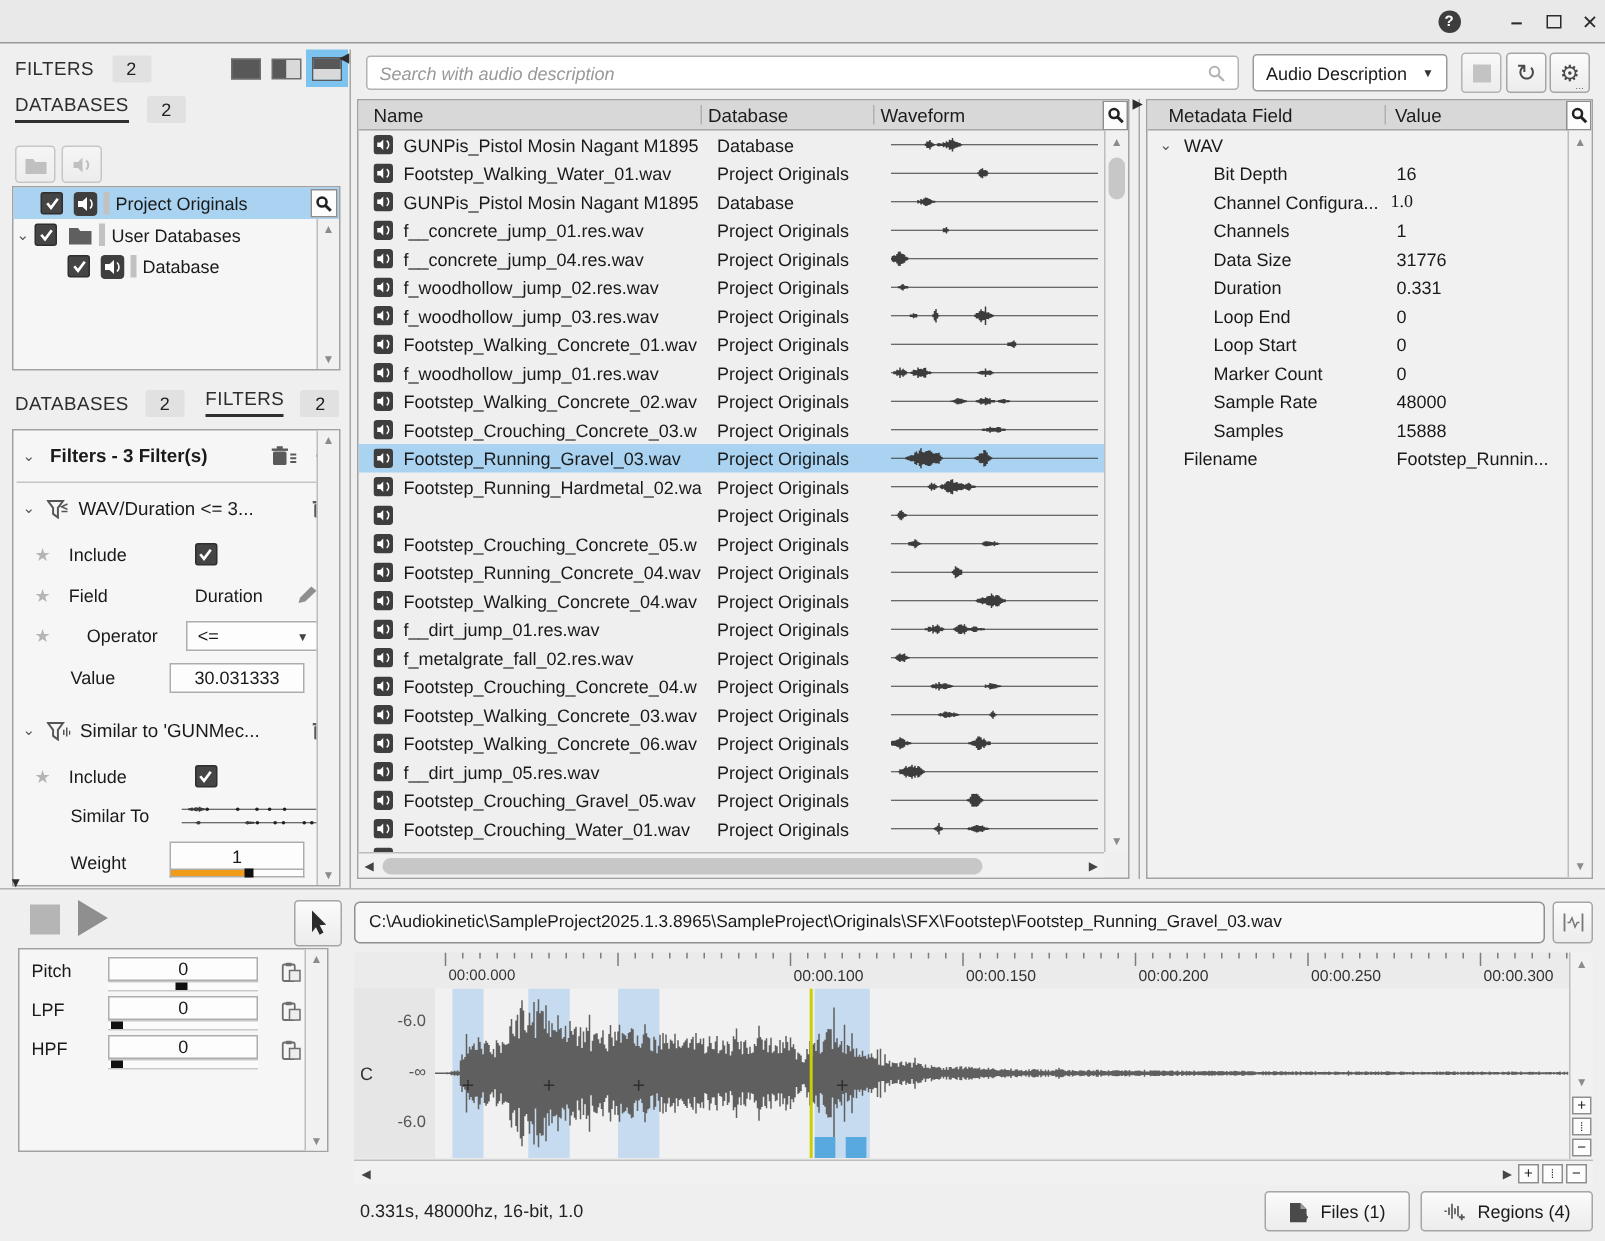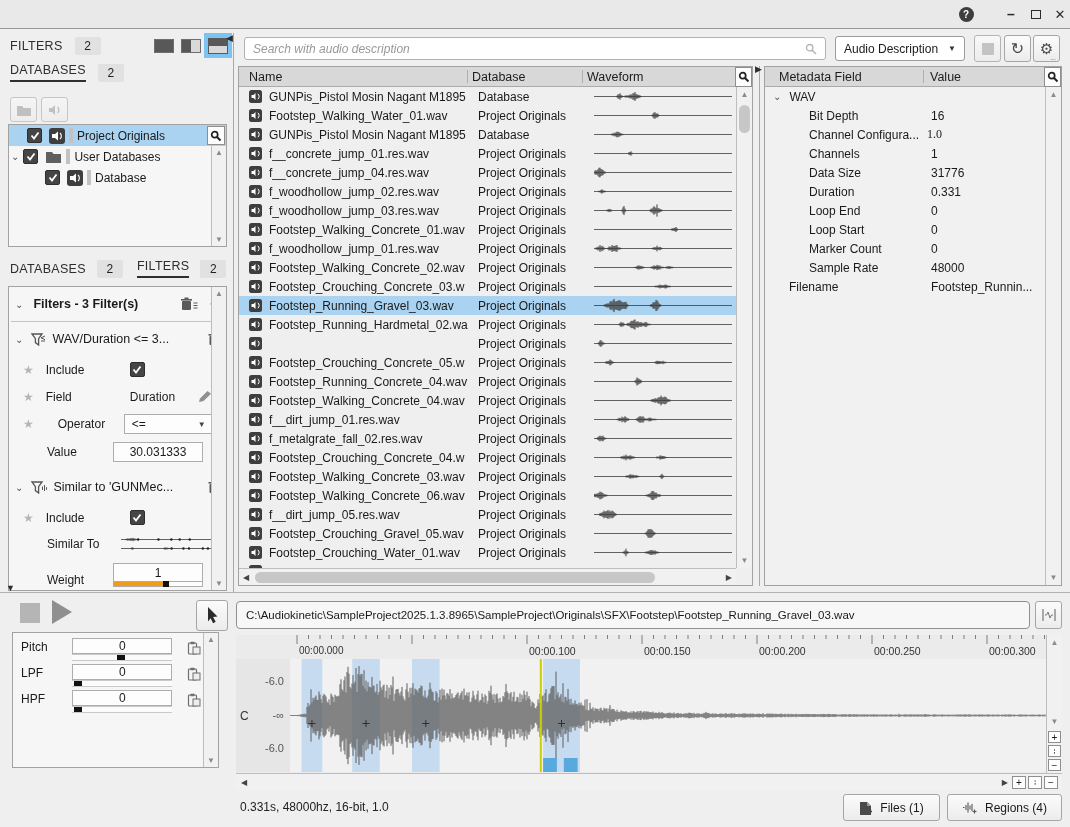--- a/index.html
+++ b/index.html
@@ -270,21 +270,21 @@
           <path d="M0 4.5 H94" stroke="#3c3c3c" stroke-width="0.8" fill="none"></path>
           <path d="M10 4.0V5.0M11 3.3V5.7M12 3.5V5.5M43 3.9V5.1M44 3.3V5.7M45 3.6V5.4M46 3.6V5.4M47 3.9V5.1M48 3.9V5.1" stroke="#3c3c3c" stroke-width="1" fill="none"></path>
           <circle cx="62.42532911943272" cy="4.5" r="1.2" fill="#222"></circle>
           <circle cx="50.60564716393128" cy="4.5" r="1.2" fill="#222"></circle>
           <circle cx="67.99115563649684" cy="4.5" r="1.2" fill="#222"></circle>
           <circle cx="86.89330399408937" cy="4.5" r="1.2" fill="#222"></circle>
           <circle cx="81.84340136870742" cy="4.5" r="1.2" fill="#222"></circle>
         </svg>
     </span>
   </div>
-  <div style="display:flex;align-items:flex-end;height:30px;padding-left:14px;padding-top:2px">
+  <div style="display:flex;align-items:center;height:30px;padding-left:14px;padding-top:2px">
     <span style="width:12px"></span>
     <span style="margin-left:12px;width:66px;padding-top:3px">Weight</span>
     <span style="display:inline-block">
       <span class="inputbox" style="width:90px;height:19px">1</span>
       <span style="display:block;width:90px;height:5px;background:#fdfdfd;border:1px solid #adadad;border-top:none;position:relative">
         <span style="position:absolute;left:0;top:0;height:100%;width:58%;background:#f09c1a"></span>
         <span style="position:absolute;left:56%;top:-1px;width:6px;height:6px;background:#111"></span>
       </span>
     </span>
   </div>
@@ -776,20 +776,24 @@
         <span style="margin-left: 44px; width: 114px; overflow: hidden; flex: 0 0 auto;">Loop Start</span>
         <span style="margin-left: 8px; overflow: hidden;">0</span>
       </div>
       <div class="row">
         <span style="margin-left: 44px; width: 114px; overflow: hidden; flex: 0 0 auto;">Marker Count</span>
         <span style="margin-left: 8px; overflow: hidden;">0</span>
       </div>
       <div class="row">
         <span style="margin-left: 44px; width: 114px; overflow: hidden; flex: 0 0 auto;">Sample Rate</span>
         <span style="margin-left: 8px; overflow: hidden;">48000</span>
+      </div>
+      <div class="row">
+        <span style="margin-left: 44px; width: 114px; overflow: hidden; flex: 0 0 auto;">Samples</span>
+        <span style="margin-left: 8px; overflow: hidden;">15888</span>
       </div>
       <div class="row">
         <span style="margin-left: 24px; width: 134px; overflow: hidden; flex: 0 0 auto;">Filename</span>
         <span style="margin-left: 8px; overflow: hidden;">Footstep_Runnin...</span>
       </div>
     </div>
   <div class="mag-btn abs" style="right:0;top:0;width:17px;height:20px">
     <svg width="12" height="12">
         <circle cx="4.7" cy="4.7" r="3" fill="none" stroke="#222" stroke-width="1.7"></circle>
         <line x1="7" y1="7" x2="10.5" y2="10.5" stroke="#222" stroke-width="2"></line>

